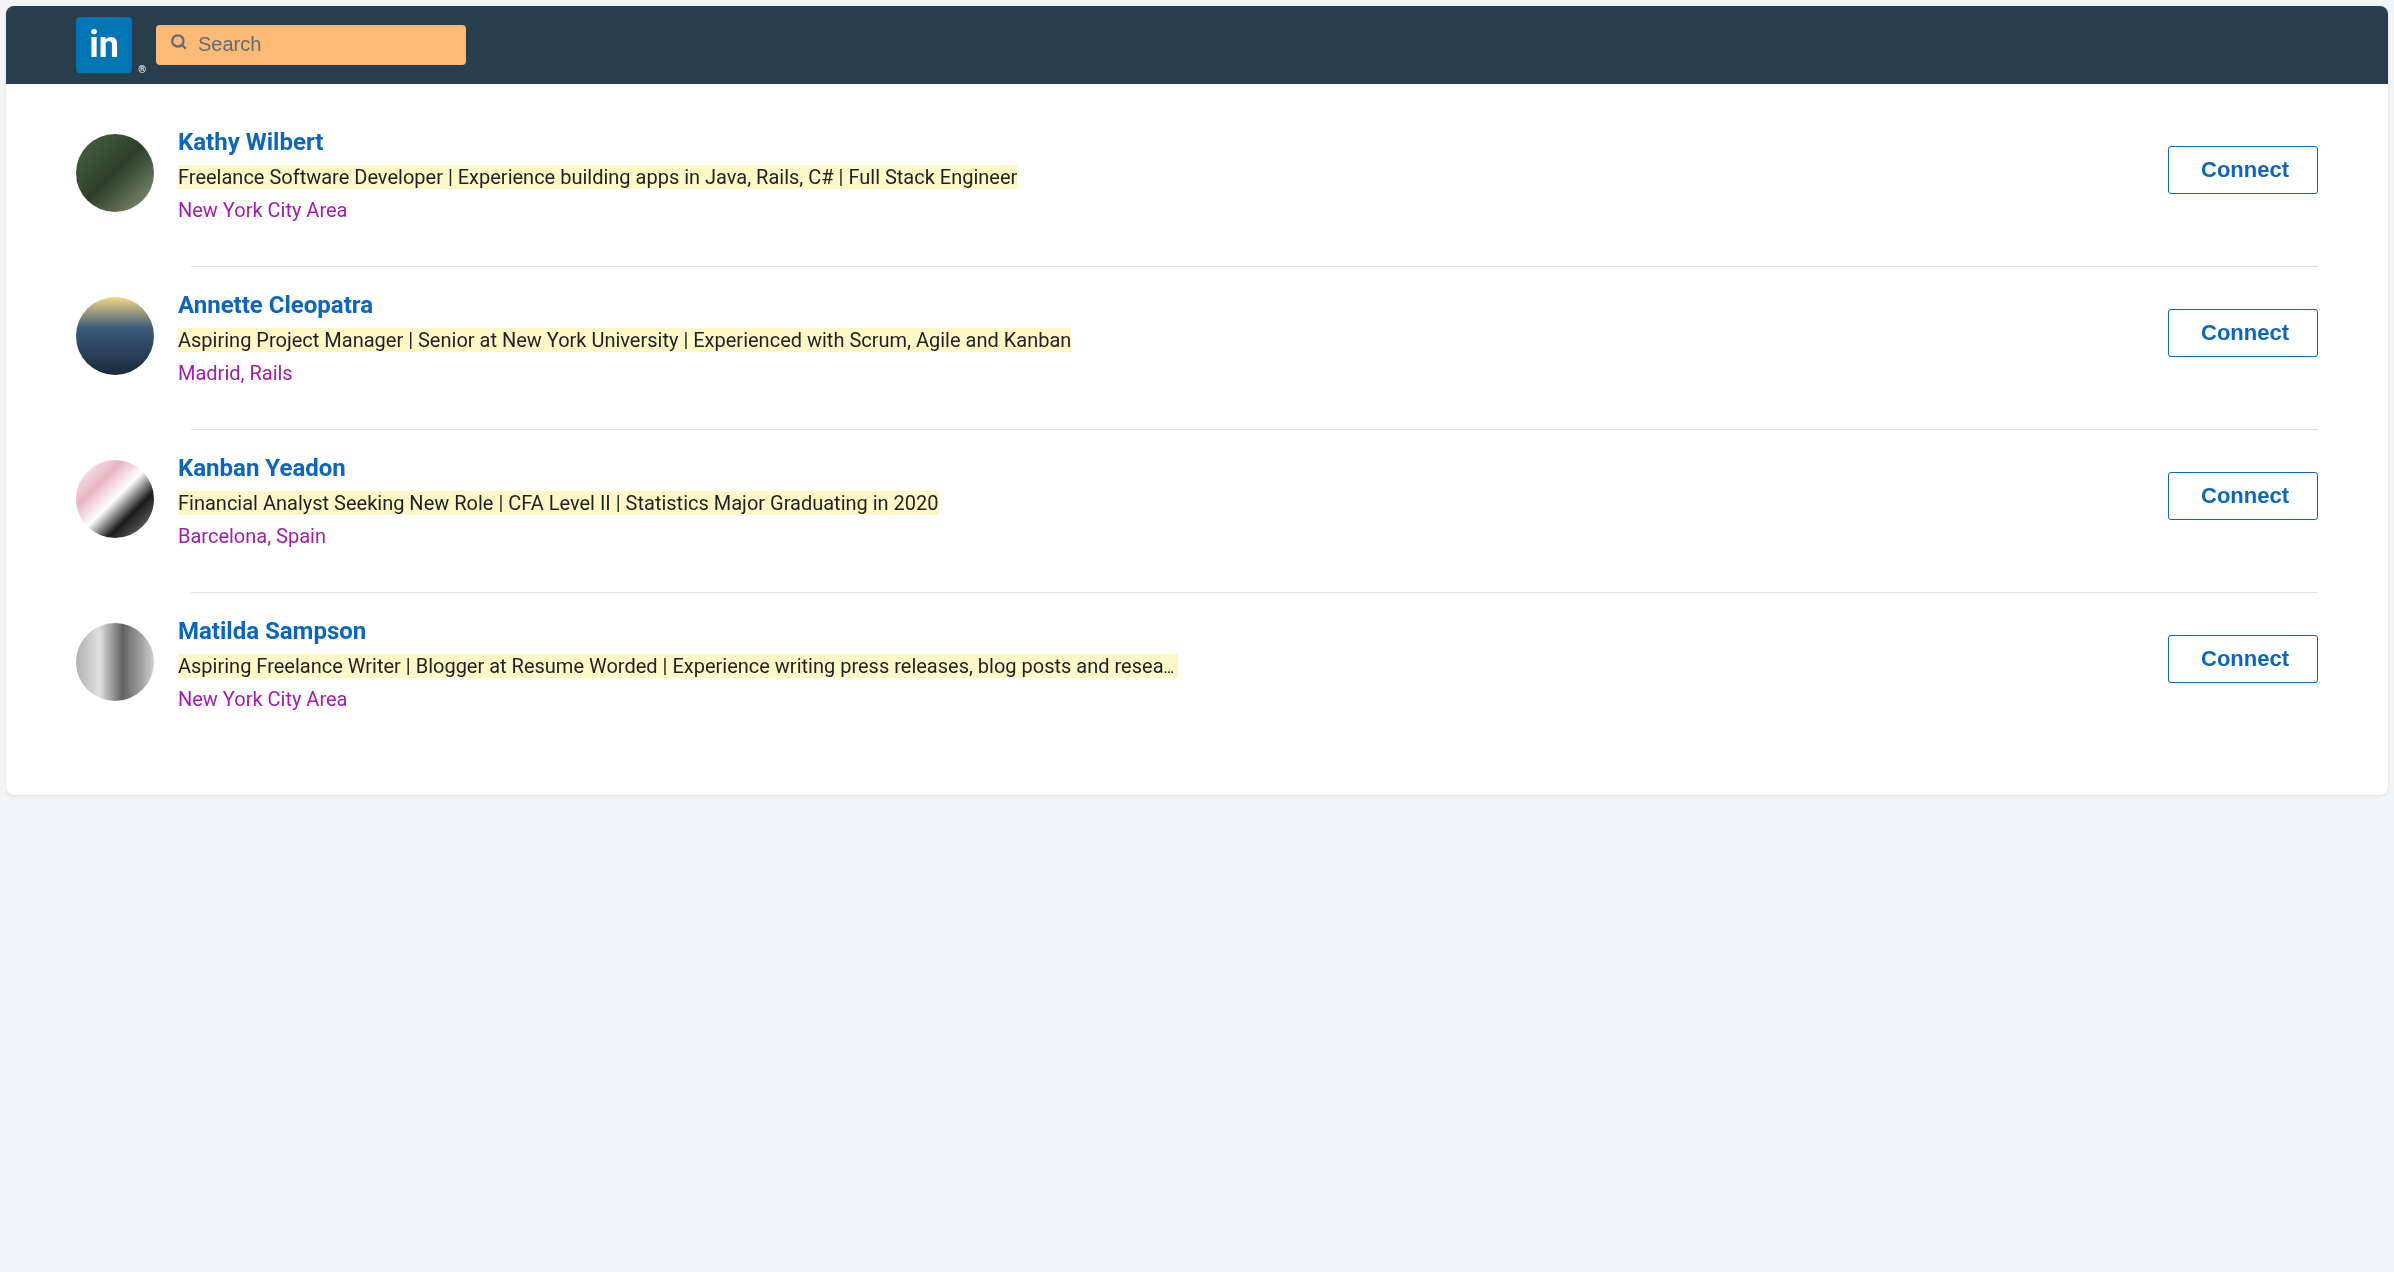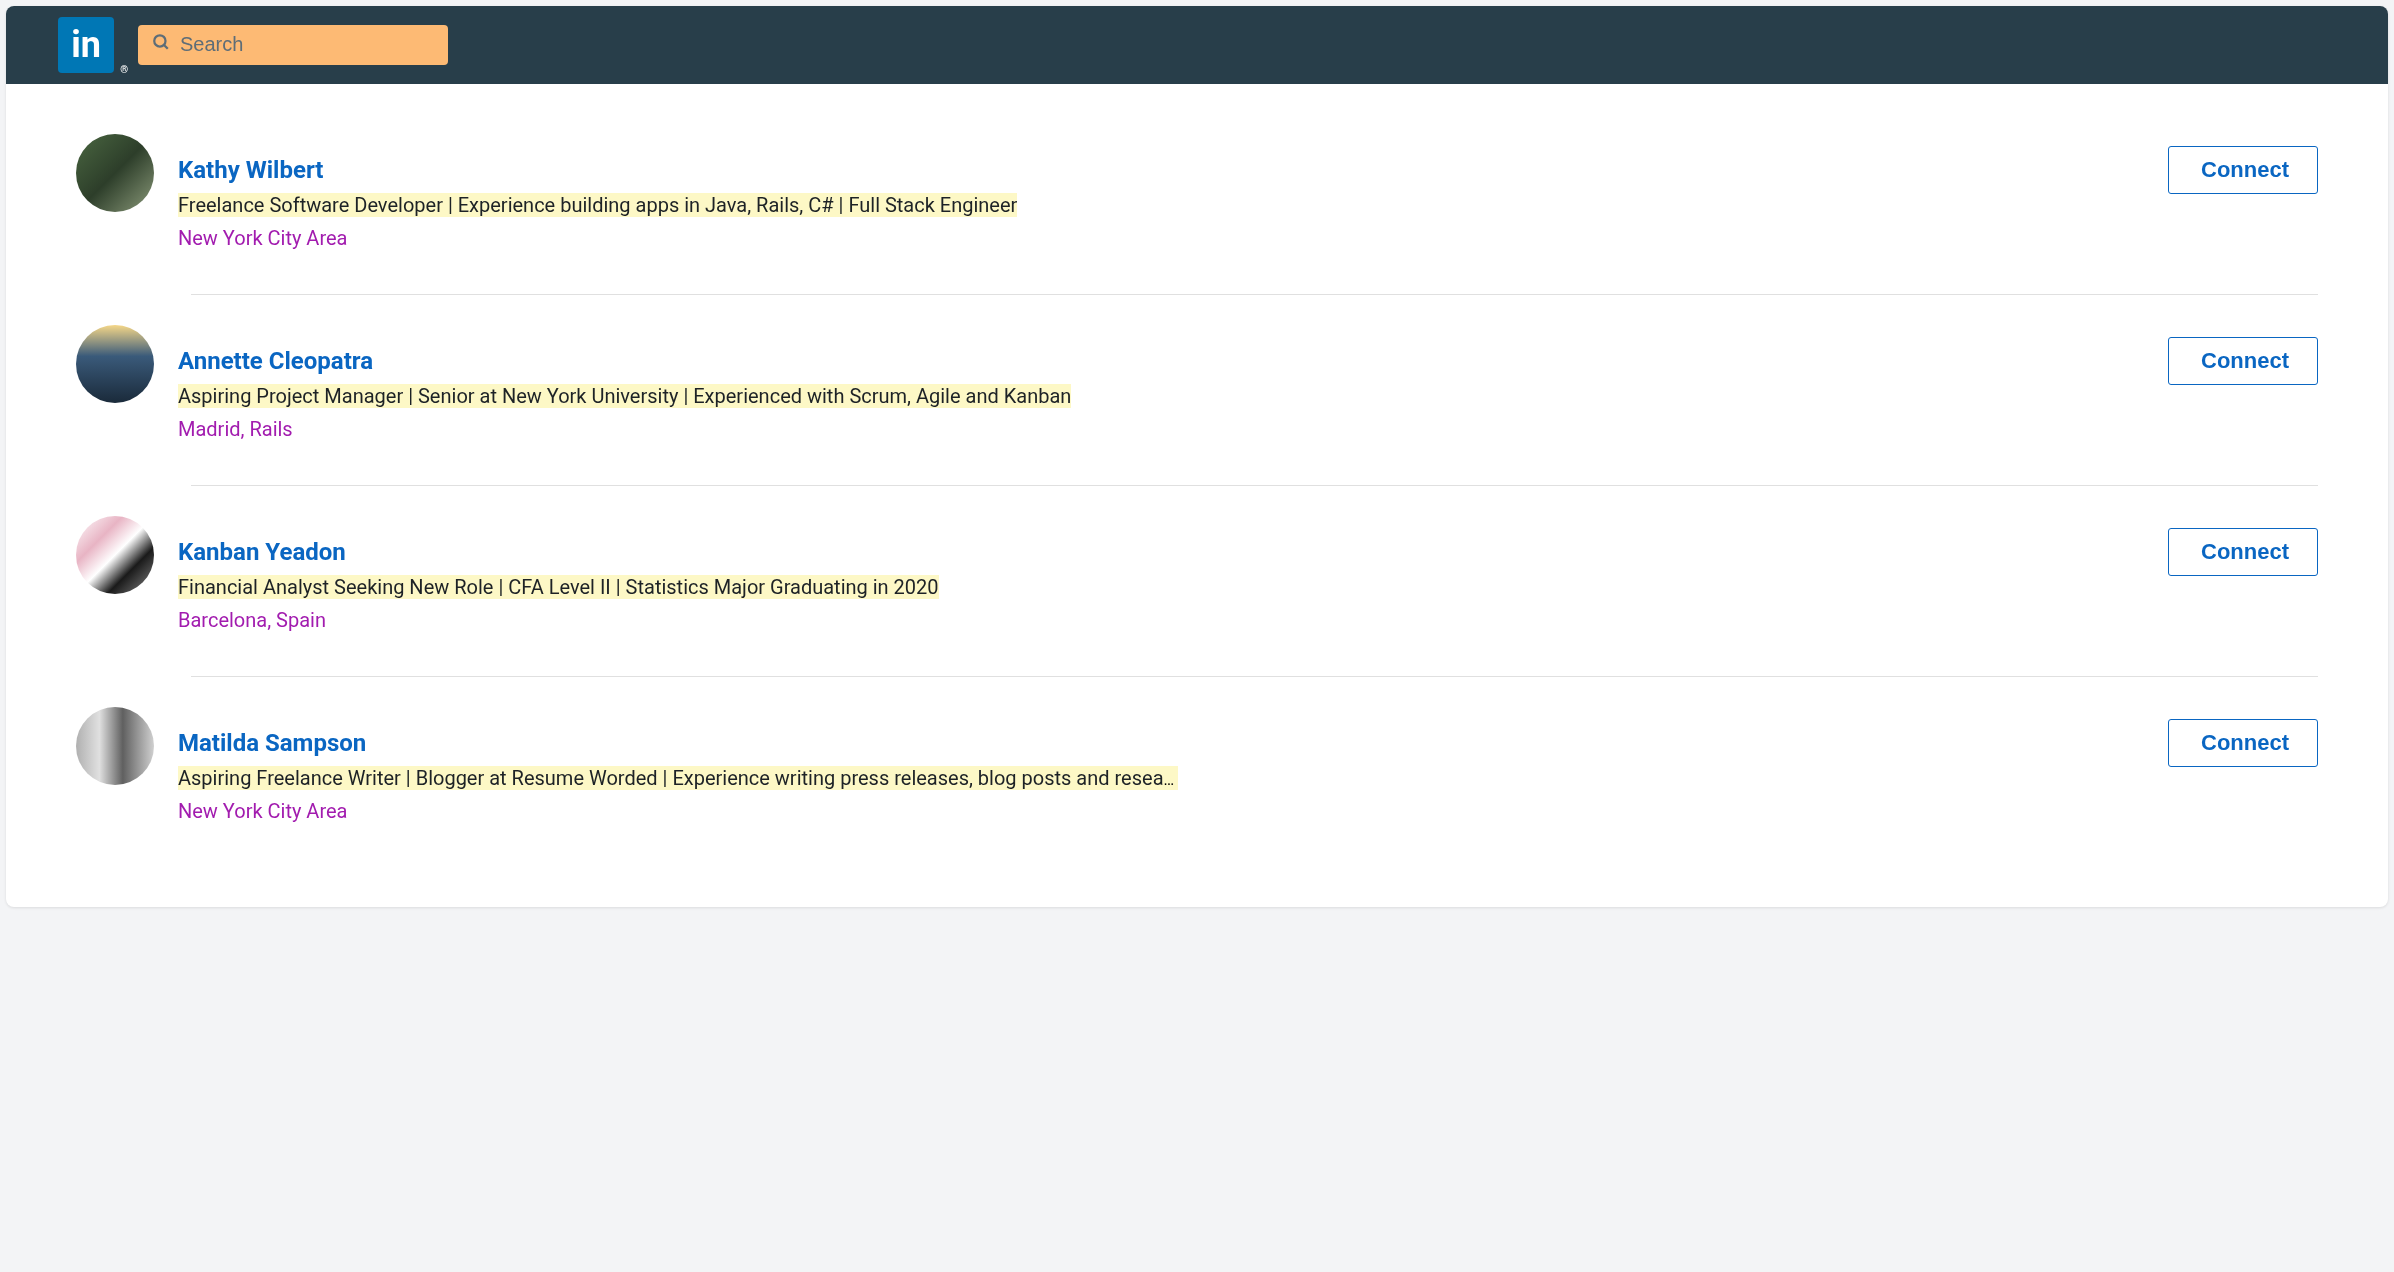--- a/index.html
+++ b/index.html
@@ -15,21 +15,21 @@
     .app-window {
       background: #ffffff;
       border-radius: 8px;
       overflow: hidden;
       box-shadow: 0 1px 3px rgba(0,0,0,0.1);
     }
     .header-bar {
       background: #283e4a;
       display: flex;
       align-items: center;
-      padding: 12px 52px;
+      padding: 12px 70px;
       gap: 24px;
       height: 78px;
     }
     .linkedin-logo {
       width: 56px;
       height: 56px;
       background: #0077b5;
       color: #ffffff;
       display: flex;
       align-items: center;
@@ -101,21 +101,20 @@
     }
     .avatar-2 {
       background: linear-gradient(135deg, #ffffff 0%, #e8b4c4 30%, #ffffff 50%, #1a1a1a 70%, #888888 100%);
     }
     .avatar-3 {
       background: linear-gradient(90deg, #b0b0b0 0%, #e0e0e0 30%, #606060 60%, #d0d0d0 100%);
     }
     .result-info {
       flex: 1;
       min-width: 0;
-      margin-top: 28px;
     }
     .result-name {
       color: #0a66c2;
       font-size: 24px;
       font-weight: 700;
       margin-bottom: 6px;
       cursor: pointer;
     }
     .result-headline {
       font-size: 20px;

